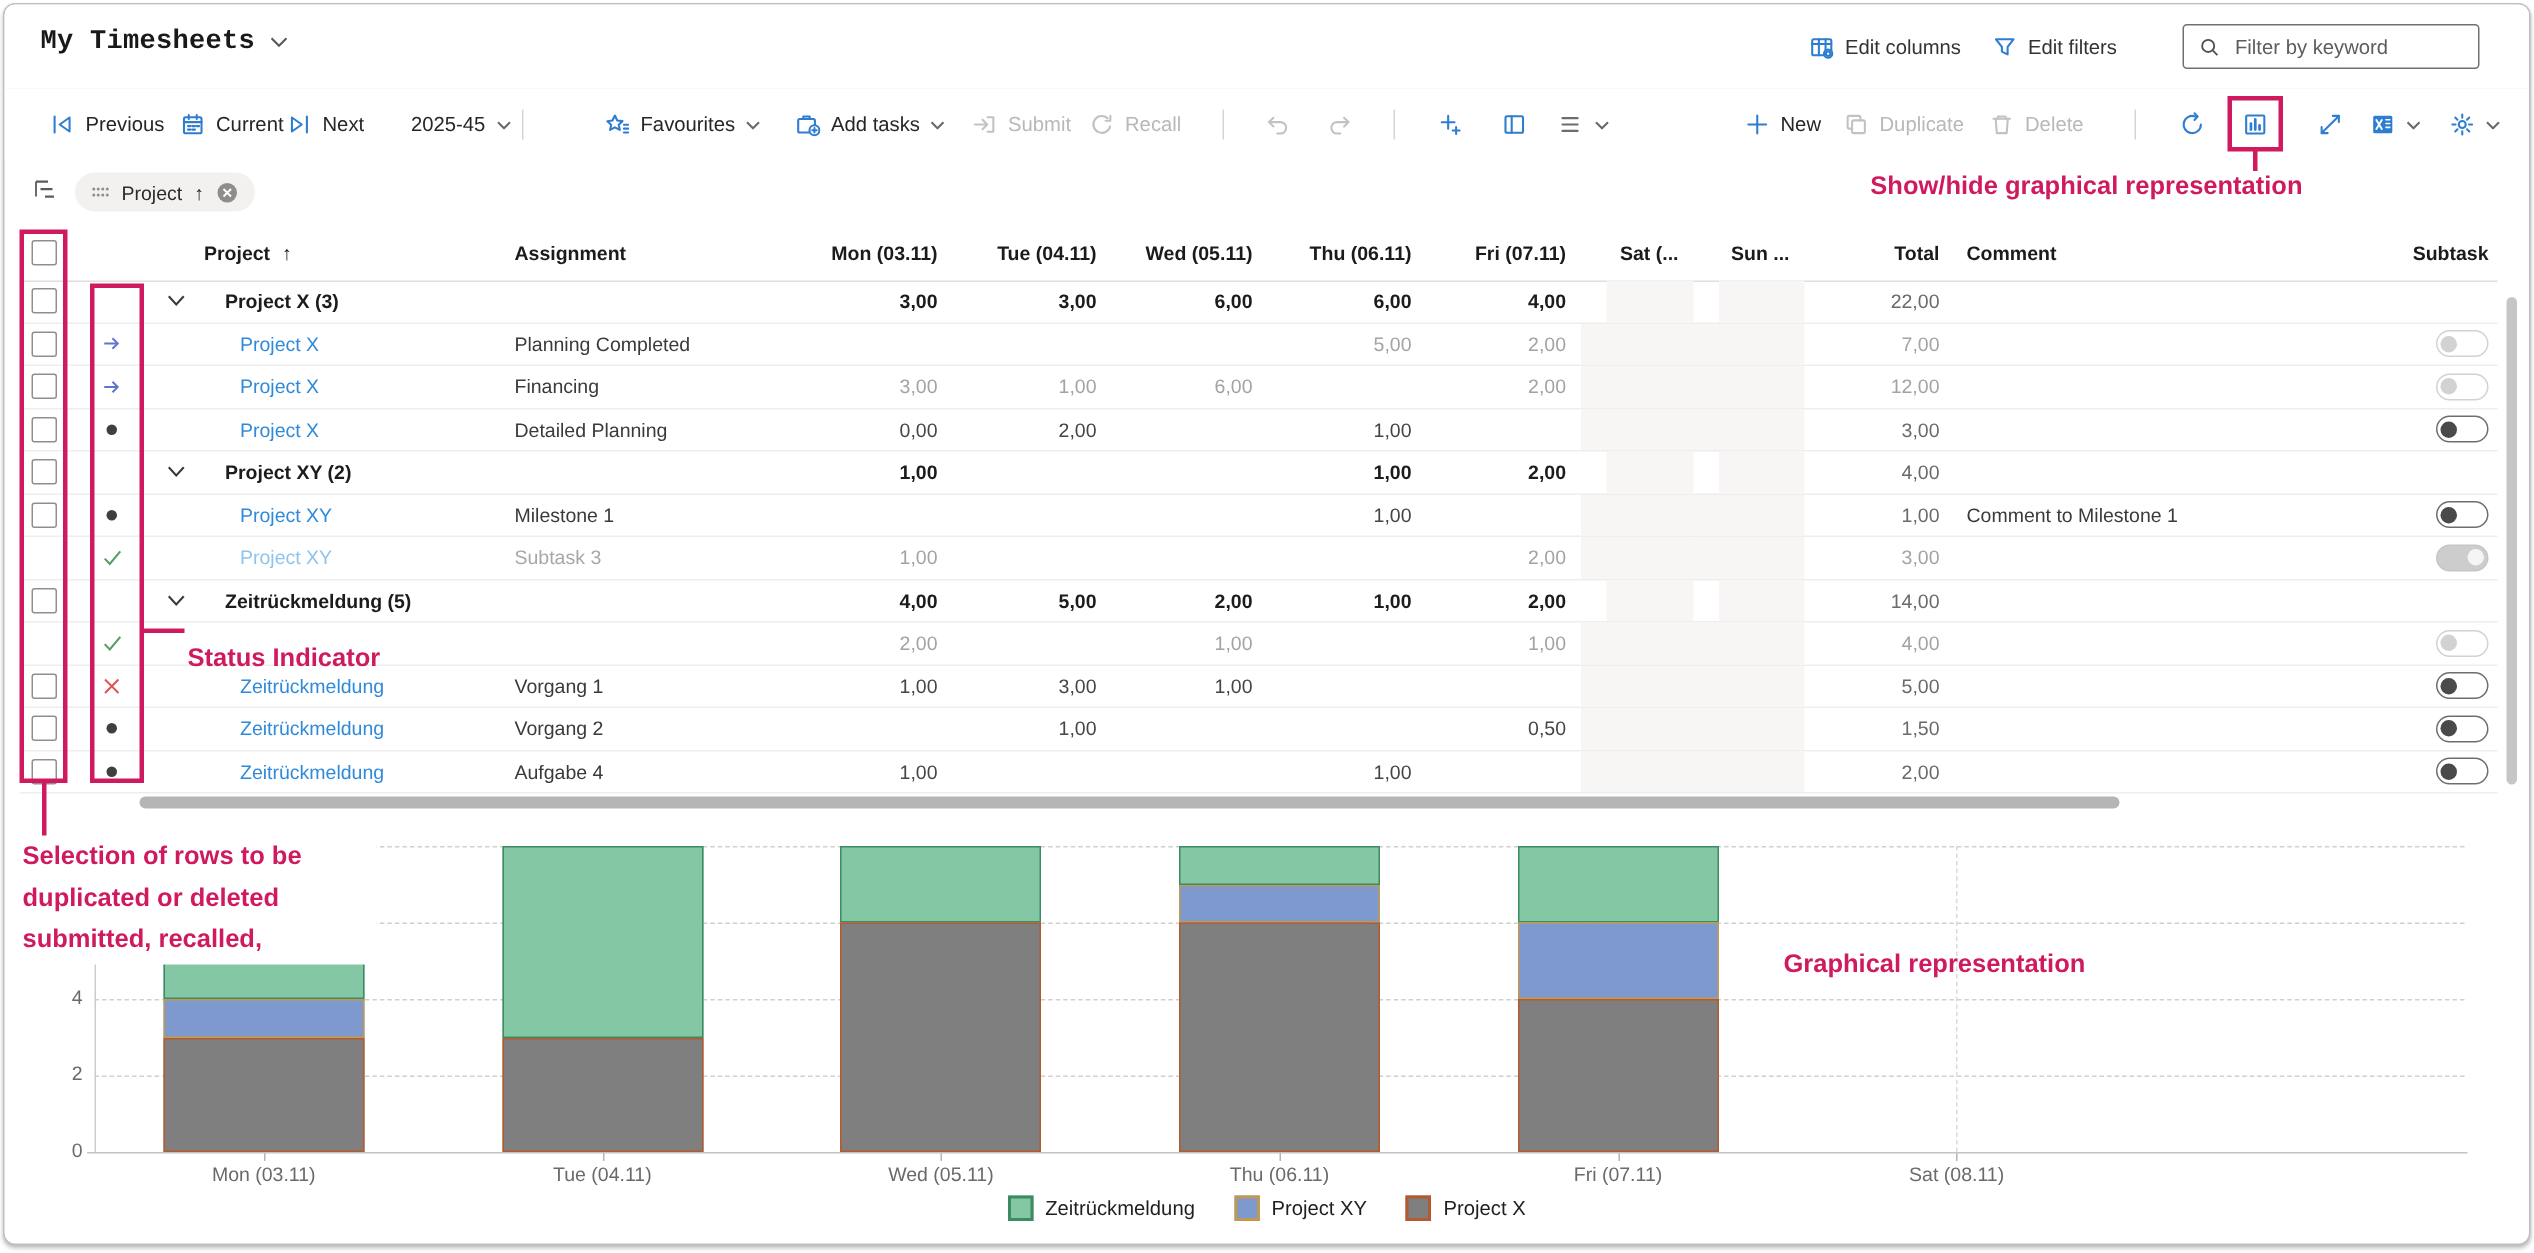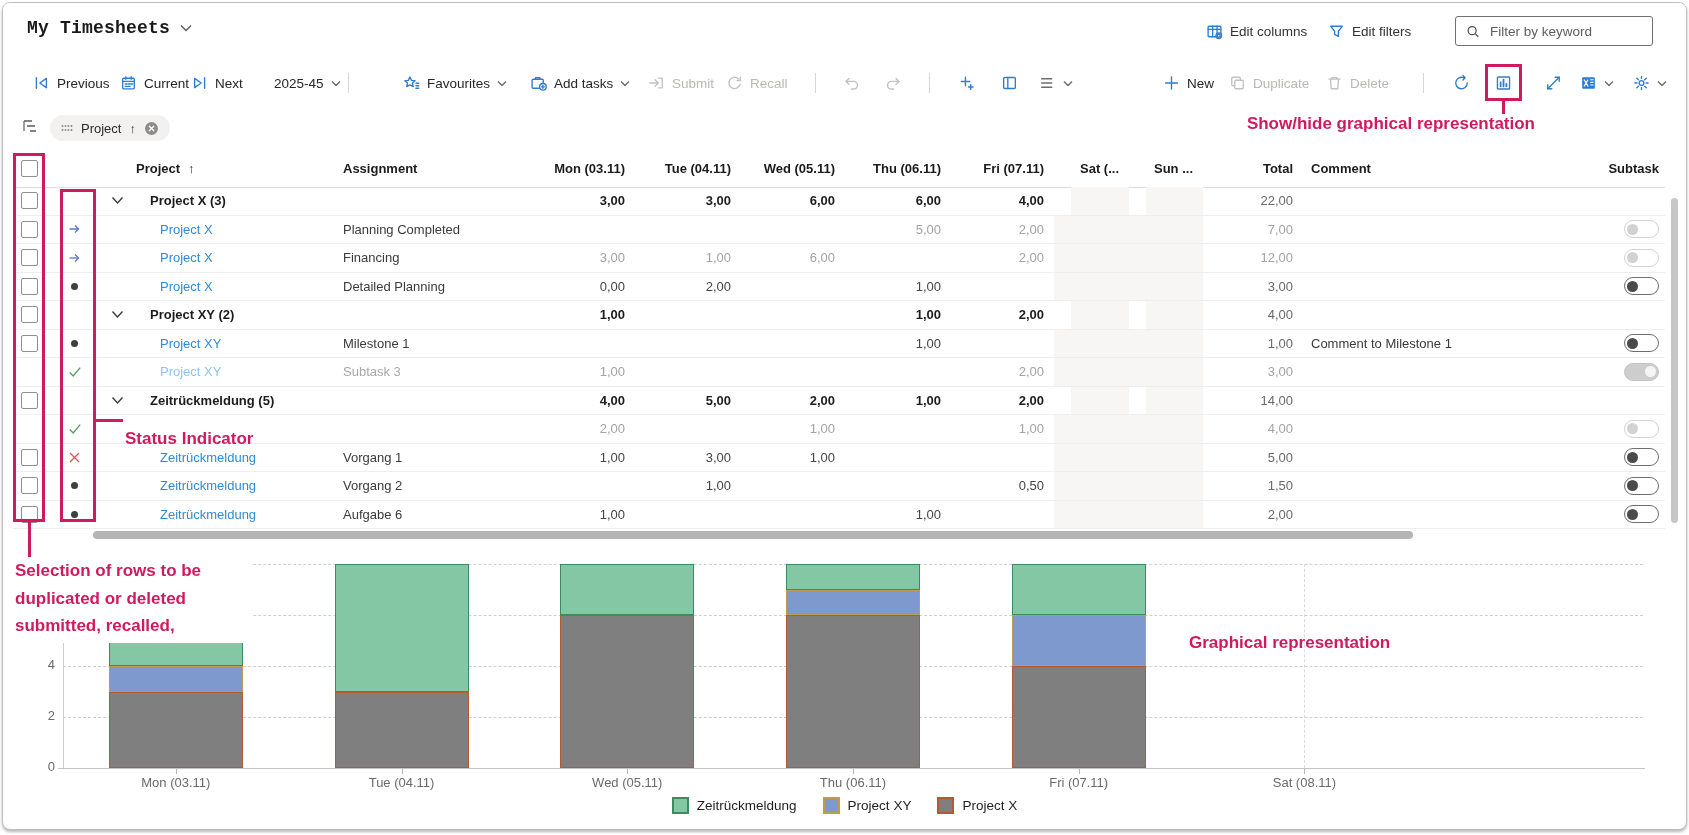--- a/index.html
+++ b/index.html
@@ -676,21 +676,21 @@
         <div>
           <span class="cbx"></span>
         </div>
         <div class="statcell">
           <span class="dot"></span>
         </div>
         <div class="childpad">
           <span class="plink">Zeitrückmeldung</span>
         </div>
         <div style="padding-left:5px">
-          <span class="asg">Aufgabe 6</span>
+          <span class="asg">Aufgabe 4</span>
         </div>
         <div class="num val">1,00</div>
         <div class="num val"></div>
         <div class="num val"></div>
         <div class="num val">1,00</div>
         <div class="num val"></div>
         <div class="num val weekend"></div>
         <div class="num val weekend"></div>
         <div class="num total">2,00</div>
         <div class="cmt"></div>

